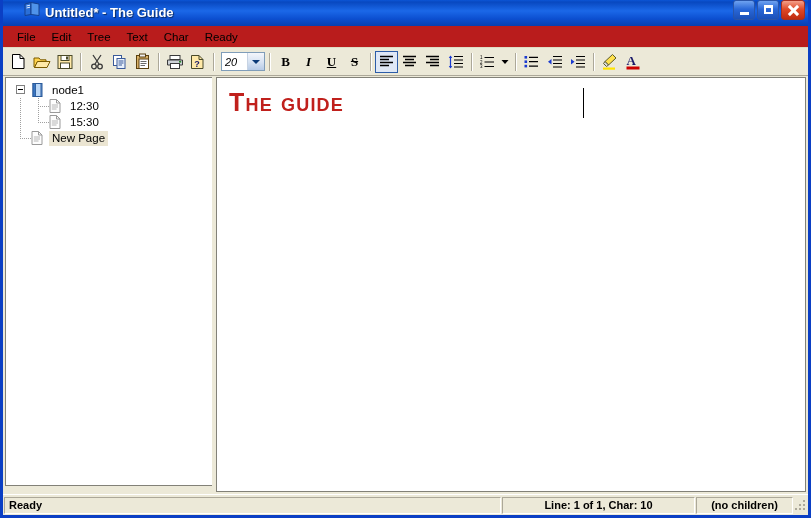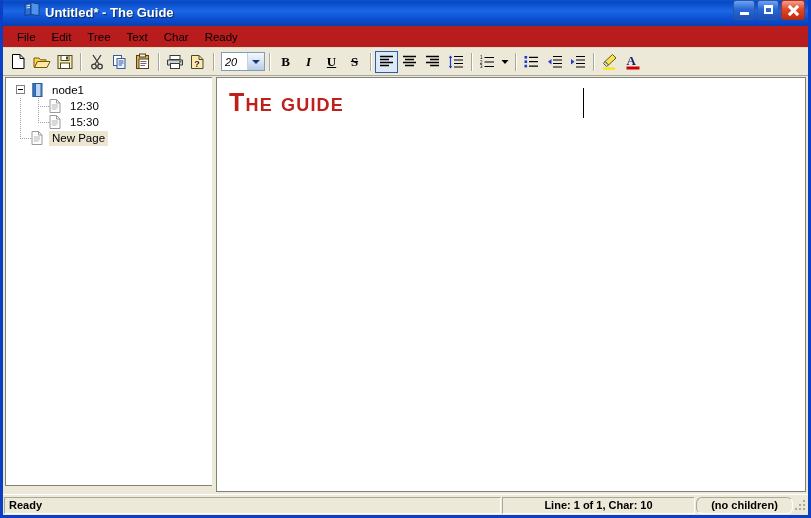--- a/index.html
+++ b/index.html
@@ -137,21 +137,21 @@
     display:flex;align-items:center;font-size:11px;color:#000;
     border-top:1px solid #fff;
   }
   .spanel{
     height:17px;box-sizing:border-box;
     border:1px solid #aca899;border-right-color:#fff;border-bottom-color:#fff;
     display:flex;align-items:center;padding:0 4px;margin-right:1px;font-weight:bold;
   }
   .spanel.p1{flex:1 1 auto;margin-left:1px;}
   .spanel.p2{width:193px;flex:0 0 193px;justify-content:center;}
-  .spanel.p3{width:97px;flex:0 0 97px;justify-content:center;border-radius:6px;}
+  .spanel.p3{width:97px;flex:0 0 97px;justify-content:center;}
   .grip{width:14px;flex:0 0 14px;height:16px;position:relative;}
   .grip i{position:absolute;width:2px;height:2px;background:#aca899;}
 </style>
 </head>
 <body>
 
 <div class="window">
 
   <div class="titlebar">
     <span class="title-icon">

